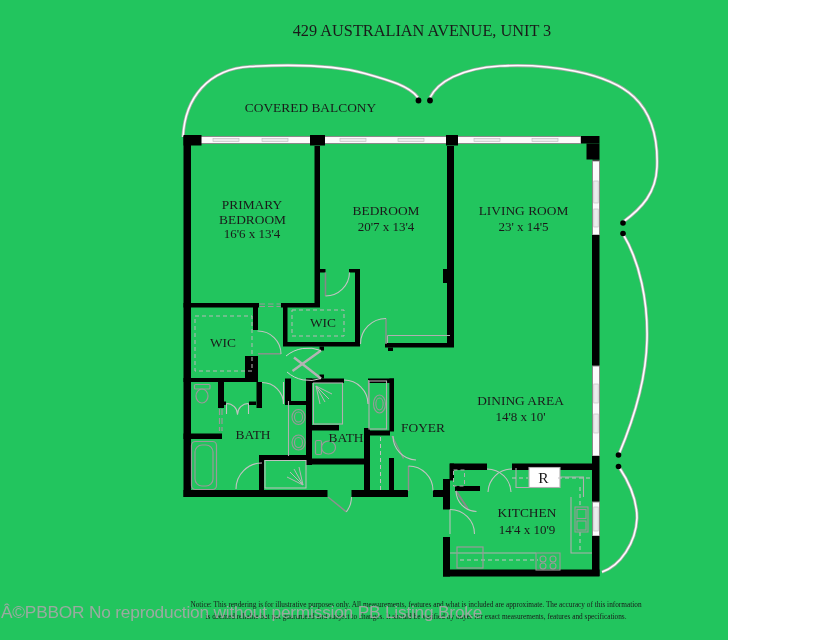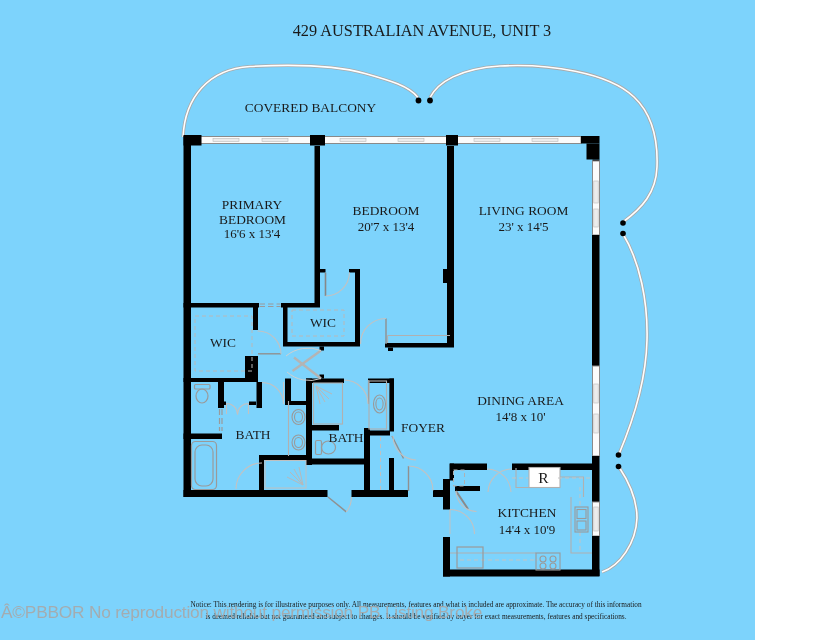--- a/index.html
+++ b/index.html
@@ -1,16 +1,16 @@
 <!DOCTYPE html>
 <html><head>
 <meta charset="utf-8">
 <style>
   html,body{margin:0;padding:0;background:#ffffff;}
-  .page{position:relative;width:728px;height:640px;background:#7dd3fc;overflow:hidden;font-family:"Liberation Serif",serif;padding-left:27px;}
+  .page{position:relative;width:728px;height:640px;background:#22c55e;overflow:hidden;font-family:"Liberation Serif",serif;}
   svg{position:absolute;left:0;top:0;}
   text{font-family:"Liberation Serif",serif;fill:#1a1a1a;}
   .lbl{font-size:13.4px;letter-spacing:0px;text-anchor:middle;}
   .dim{font-size:13px;letter-spacing:0px;text-anchor:middle;}
 </style>
 </head>
 <body>
 <div class="page">
 <svg width="828" height="640" viewBox="0 0 828 640">
 

